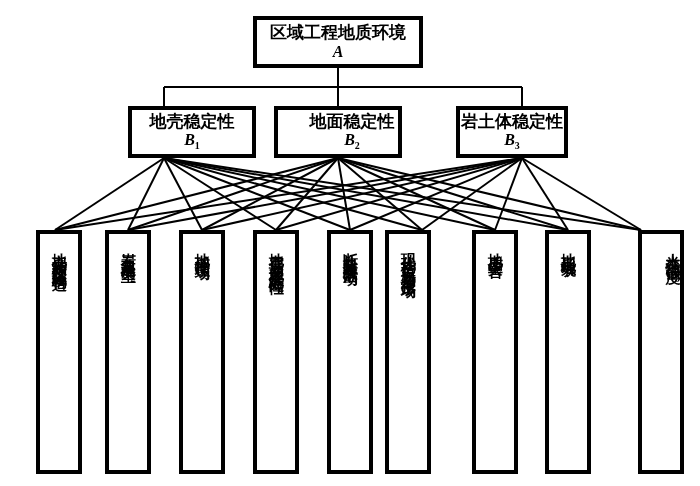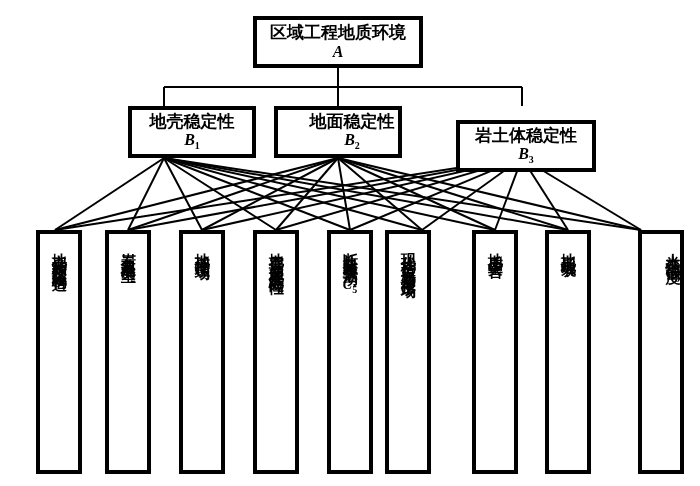--- a/index.html
+++ b/index.html
@@ -70,27 +70,27 @@
   .clabel {
     margin-top: 7px;
     font-size: 14px;
     font-weight: 700;
     font-style: italic;
   }
   
   #node-a  { left: 253px; top: 16px;  width: 170px; height: 52px; }
   #node-b1 { left: 100px; top: 106px; width: 128px; height: 52px; margin-left: 28px; }
   #node-b2 { left: 274px; top: 106px; width: 128px; height: 52px; padding-left: 28px; }
-  #node-b3 { left: 456px; top: 120px; width: 140px; height: 52px; }
+  #node-b3 { left: 456px; top: 106px; width: 112px; height: 52px; }
   .vnode   { top: 230px; width: 46px; height: 244px; }
   #node-c1 { left: 36px; }
   #node-c2 { left: 105px; }
   #node-c3 { left: 179px; }
   #node-c4 { left: 253px; text-align: center; }
-  #node-c5 { left: 327px; gap: 8px; }
+  #node-c5 { left: 327px; }
   #node-c6 { left: 385px; }
   #node-c7 { left: 472px; }
   #node-c8 { left: 545px; }
   #node-c9 { left: 638px; align-items: flex-end; }
 </style>
 </head>
 <body>
 
 <div id="canvas">
 

